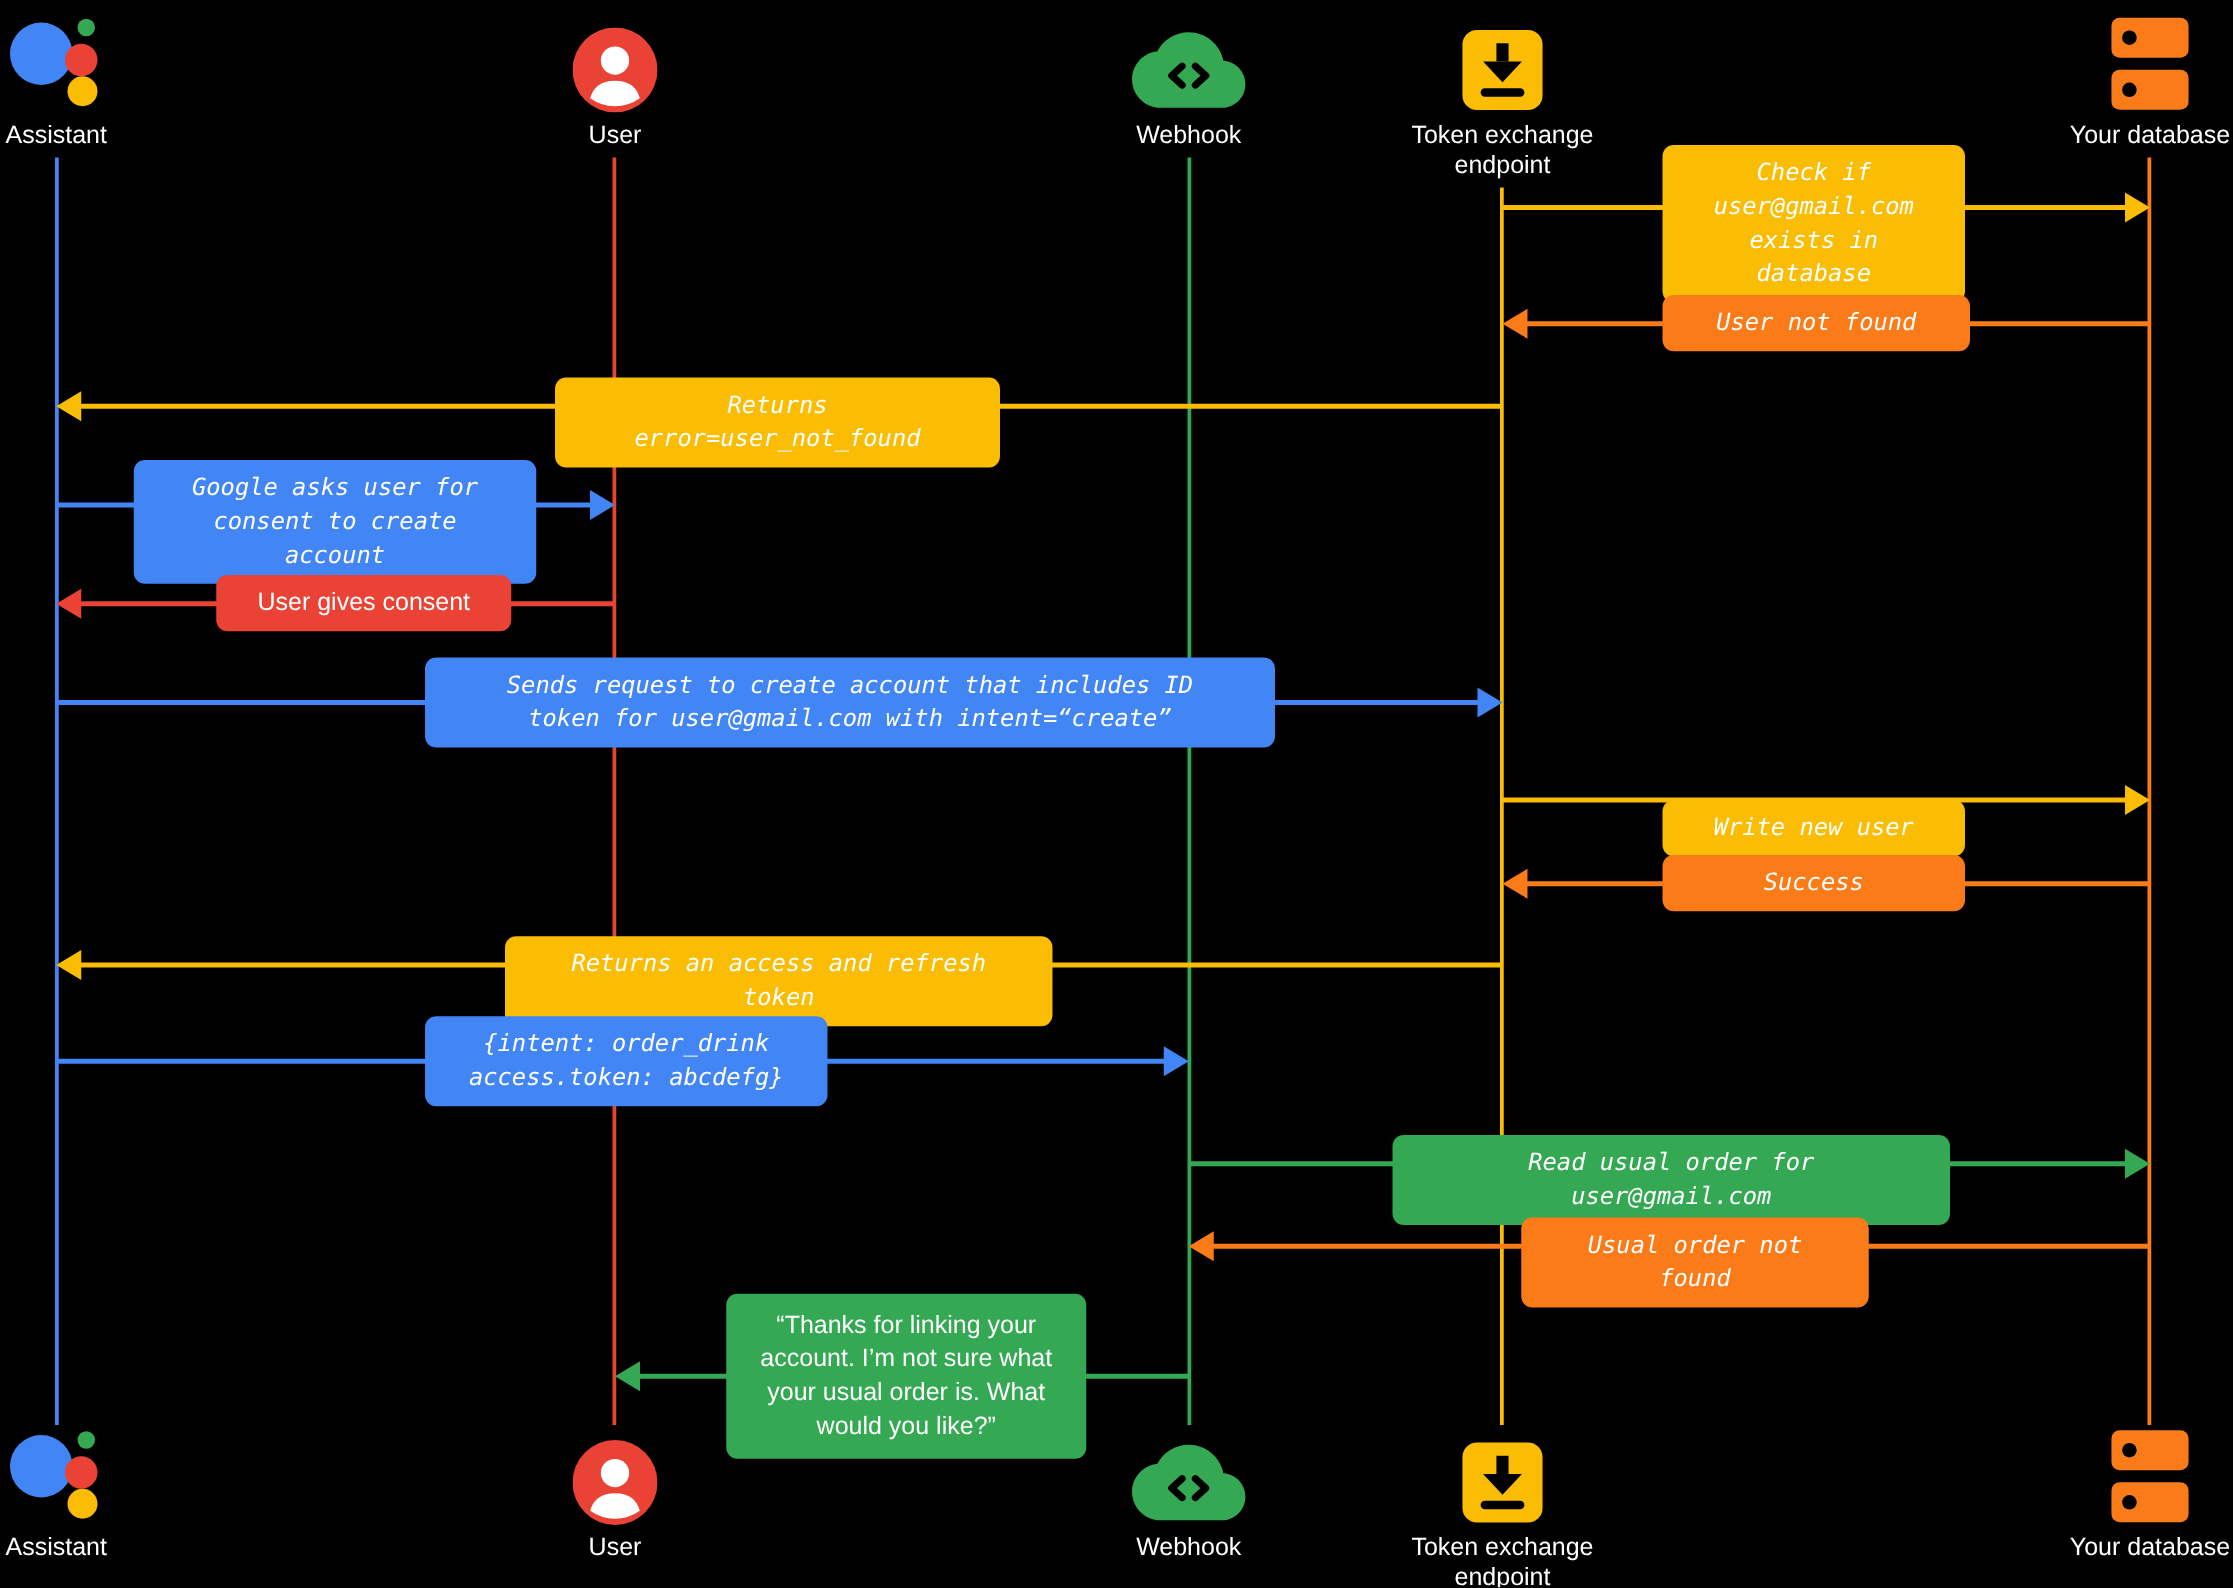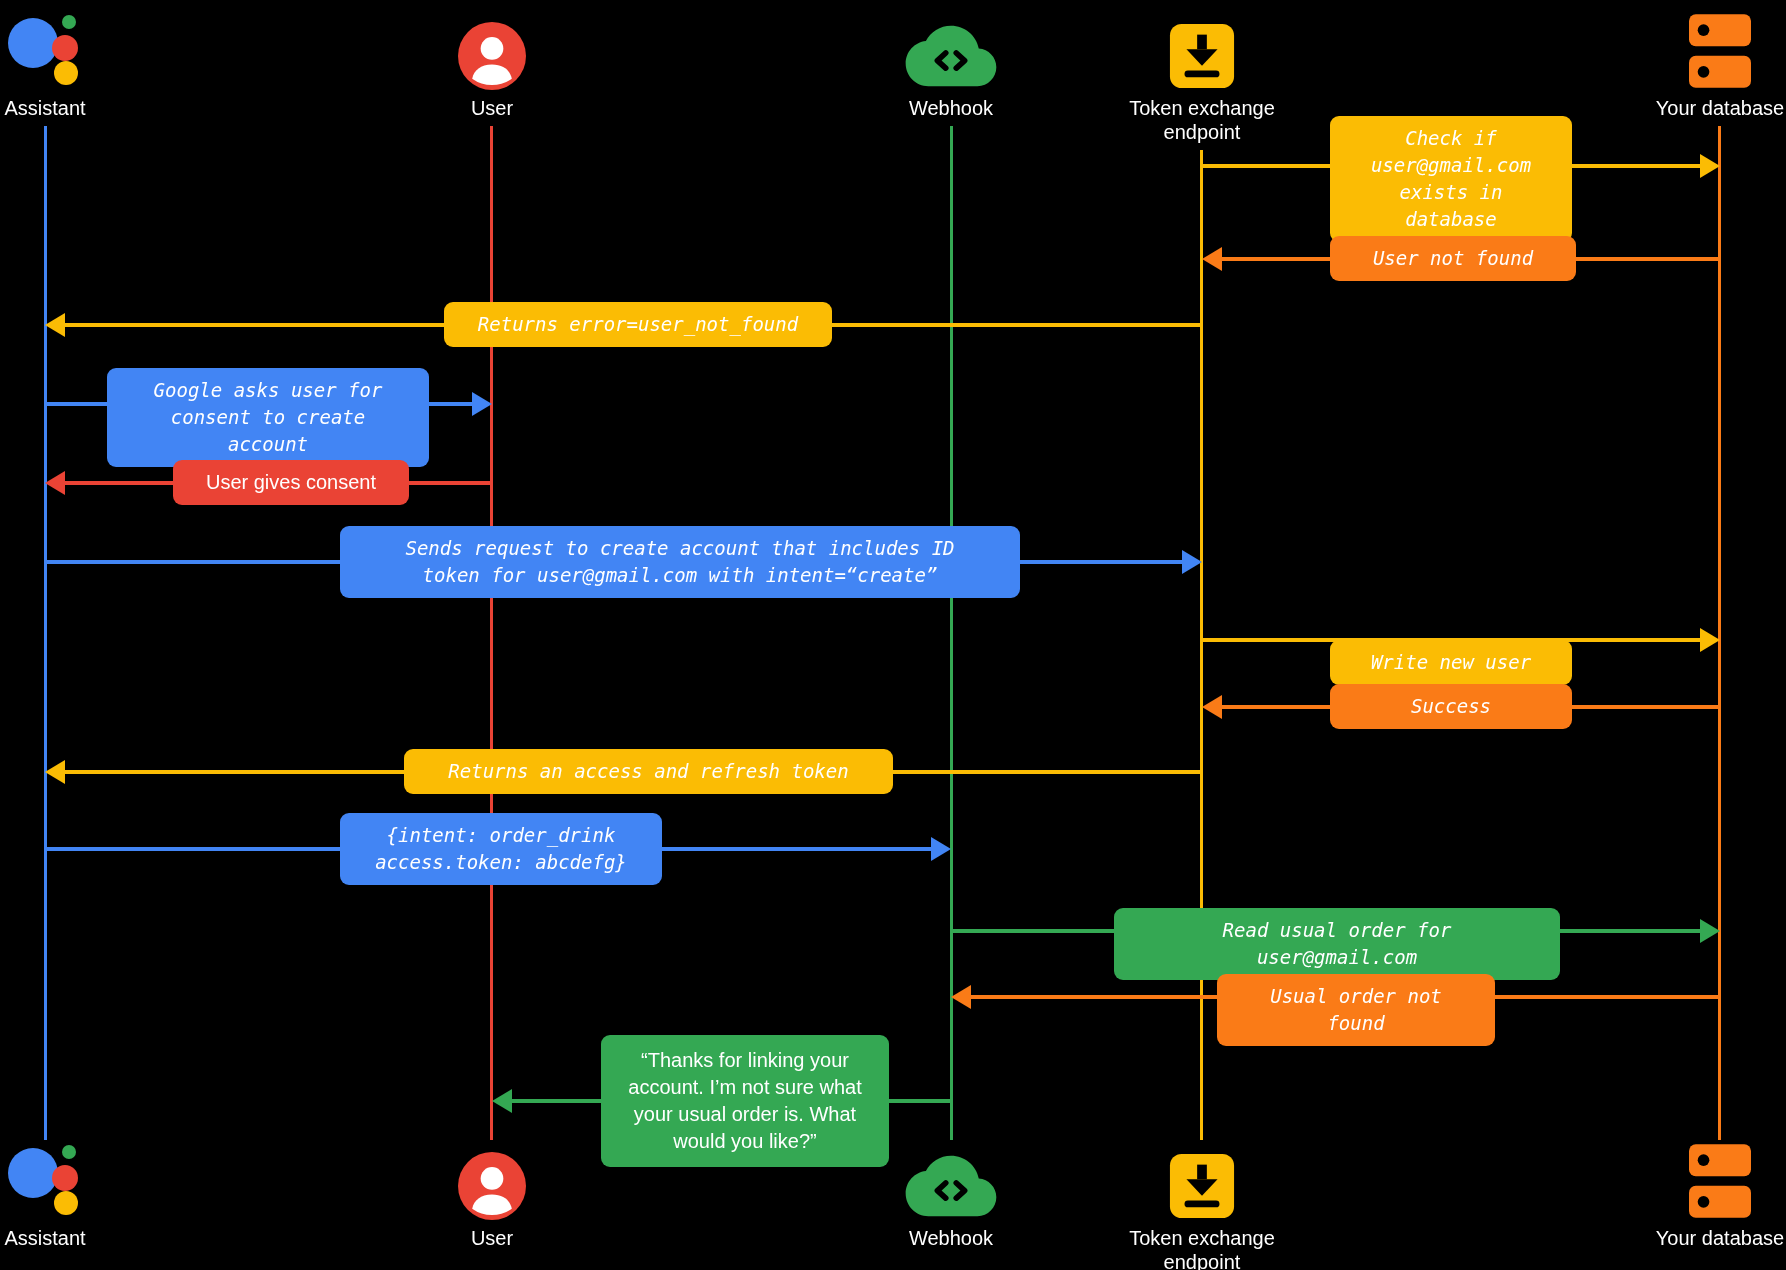--- a/index.html
+++ b/index.html
@@ -50,21 +50,21 @@
   .m1 .line{left:1202px;top:164px;width:502px;}
   .m1 .head{left:1700px;top:154px;}
   .m1 .box{left:1330px;top:116px;width:242px;}
   
   .m2 .line{left:1218px;top:257px;width:502px;}
   .m2 .head{left:1202px;top:247px;}
   .m2 .box{left:1330px;top:236px;width:246px;}
   
   .m3 .line{left:61px;top:323px;width:1141px;}
   .m3 .head{left:45px;top:313px;}
-  .m3 .box{left:444px;top:302px;width:388px;}
+  .m3 .box{left:444px;top:302px;width:356px;}
   
   .m4 .line{left:45px;top:402px;width:431px;}
   .m4 .head{left:472px;top:392px;}
   .m4 .box{left:107px;top:368px;width:322px;}
   
   .m5 .line{left:61px;top:481px;width:431px;}
   .m5 .head{left:45px;top:471px;}
   .m5 .box{left:173px;top:460px;width:236px;}
   
   .m6 .line{left:45px;top:560px;width:1141px;}
@@ -74,37 +74,37 @@
   .m7 .line{left:1202px;top:638px;width:502px;}
   .m7 .head{left:1700px;top:628px;}
   .m7 .box{left:1330px;top:640px;width:242px;}
   
   .m8 .line{left:1218px;top:705px;width:502px;}
   .m8 .head{left:1202px;top:695px;}
   .m8 .box{left:1330px;top:684px;width:242px;}
   
   .m9 .line{left:61px;top:770px;width:1141px;}
   .m9 .head{left:45px;top:760px;}
-  .m9 .box{left:404px;top:749px;width:489px;}
+  .m9 .box{left:404px;top:749px;width:438px;}
   
   .m10 .line{left:45px;top:847px;width:890px;}
   .m10 .head{left:931px;top:837px;}
   .m10 .box{left:340px;top:813px;width:322px;}
   
   .m11 .line{left:951px;top:929px;width:753px;}
   .m11 .head{left:1700px;top:919px;}
   .m11 .box{left:1114px;top:908px;width:446px;}
   
   .m12 .line{left:967px;top:995px;width:753px;}
   .m12 .head{left:951px;top:985px;}
   .m12 .box{left:1217px;top:974px;width:278px;}
   
   .m13 .line{left:508px;top:1099px;width:443px;}
   .m13 .head{left:492px;top:1089px;}
-  .m13 .box{left:581px;top:1035px;width:288px;padding:12px 13px;margin-left:20px;}
+  .m13 .box{left:581px;top:1035px;width:288px;padding:12px 13px;}
 </style>
 </head>
 <body>
 
 <div class="canvas">
 
   <div class="lifeline ll-assistant"></div>
   <div class="lifeline ll-user"></div>
   <div class="lifeline ll-webhook"></div>
   <div class="lifeline ll-token"></div>

